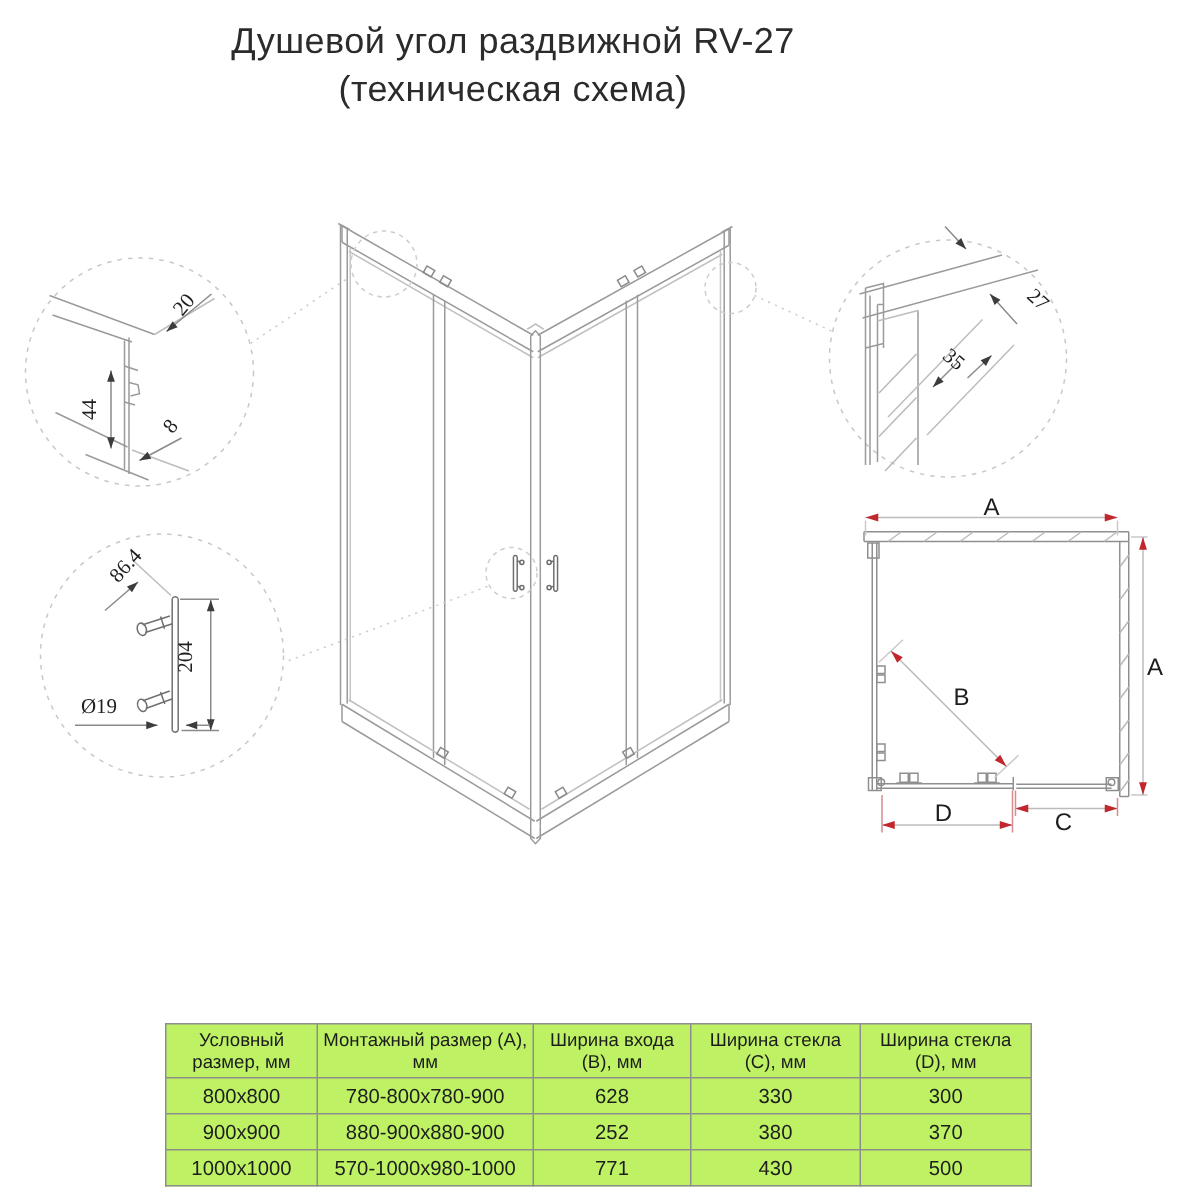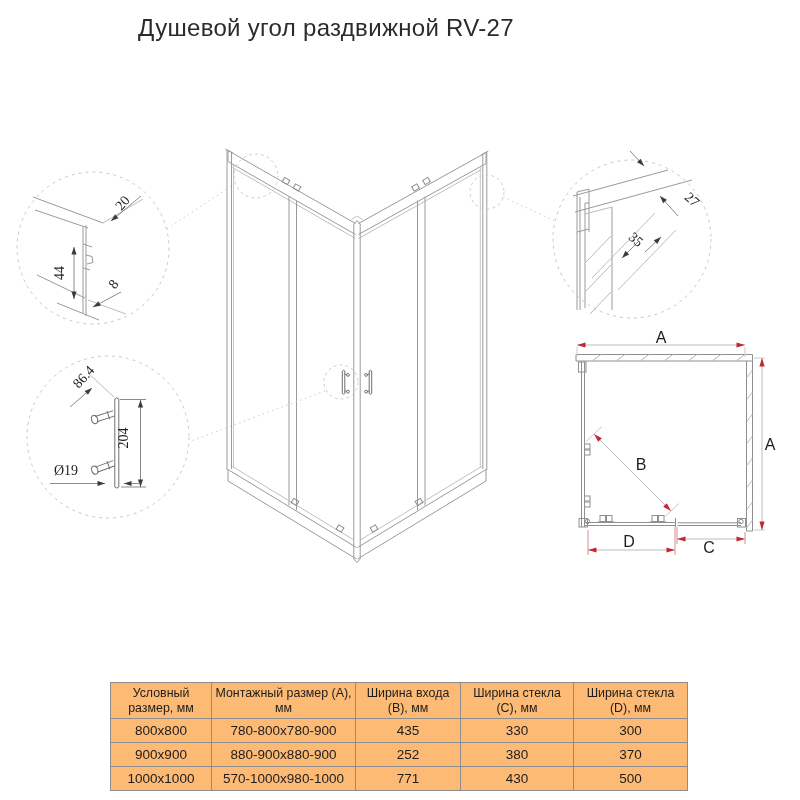--- a/index.html
+++ b/index.html
@@ -1,44 +1,45 @@
 <!DOCTYPE html>
 <html><head>
 <meta charset="utf-8">
 <style>
   html,body{margin:0;padding:0;}
   body{
     width:800px;height:800px;position:relative;background:#ffffff;
     font-family:"Liberation Sans",sans-serif;color:#262626;overflow:hidden;
   }
   .title-block{
-    position:absolute;left:0;top:12px;width:652px;text-align:center;
+    position:absolute;left:16px;top:12px;width:652px;text-align:center;
     line-height:1.32;letter-spacing:.3px;color:#2b2b2b;
   }
   .title-line1{font-size:24px;}
   .title-line2{font-size:24px;}
   svg.drawing{position:absolute;left:0;top:0;}
   svg text{font-family:"Liberation Serif",serif;font-size:14px;fill:#1f1f1f;}
   svg text.plan-label{font-family:"Liberation Sans",sans-serif;font-size:16px;fill:#1d1d1d;}
   table.size-table{
     position:absolute;left:110px;top:682px;width:578px;
-    border-collapse:collapse;table-layout:fixed;background:#fdba74;
+    border-collapse:collapse;table-layout:fixed;background:#bef264;
   }
   .size-table th,.size-table td{
     border:1px solid #8d8d8d;text-align:center;vertical-align:middle;
     color:#1d1d1d;padding:0 2px;
   }
   .size-table th{font-size:12.4px;font-weight:normal;line-height:1.2;height:35px;}
   .size-table td{font-size:13.5px;height:23px;}
 </style>
 </head>
 <body>
 
 <div class="title-block">
   <div class="title-line1">Душевой угол раздвижной RV-27</div>
+  <div class="title-line2">(техническая схема)</div>
 </div>
 
 <svg class="drawing" width="800" height="800" viewBox="0 0 800 800">
   <defs>
     <marker id="arD" markerWidth="9" markerHeight="7" refX="8" refY="3" orient="auto" markerUnits="userSpaceOnUse">
       <path d="M0.5,0.4 L8,3 L0.5,5.6 Z" fill="#3c3c3c"></path>
     </marker>
     <marker id="arDs" markerWidth="9" markerHeight="7" refX="8" refY="3" orient="auto-start-reverse" markerUnits="userSpaceOnUse">
       <path d="M0.5,0.4 L8,3 L0.5,5.6 Z" fill="#3c3c3c"></path>
     </marker>
@@ -314,21 +315,21 @@
       <th>Монтажный размер (A), мм</th>
       <th>Ширина входа (B), мм</th>
       <th>Ширина стекла (C), мм</th>
       <th>Ширина стекла (D), мм</th>
     </tr>
   </thead>
   <tbody>
     <tr>
       <td>800x800</td>
       <td>780-800x780-900</td>
-      <td>435</td>
+      <td>628</td>
       <td>330</td>
       <td>300</td>
     </tr>
     <tr>
       <td>900x900</td>
       <td>880-900x880-900</td>
       <td>252</td>
       <td>380</td>
       <td>370</td>
     </tr>

